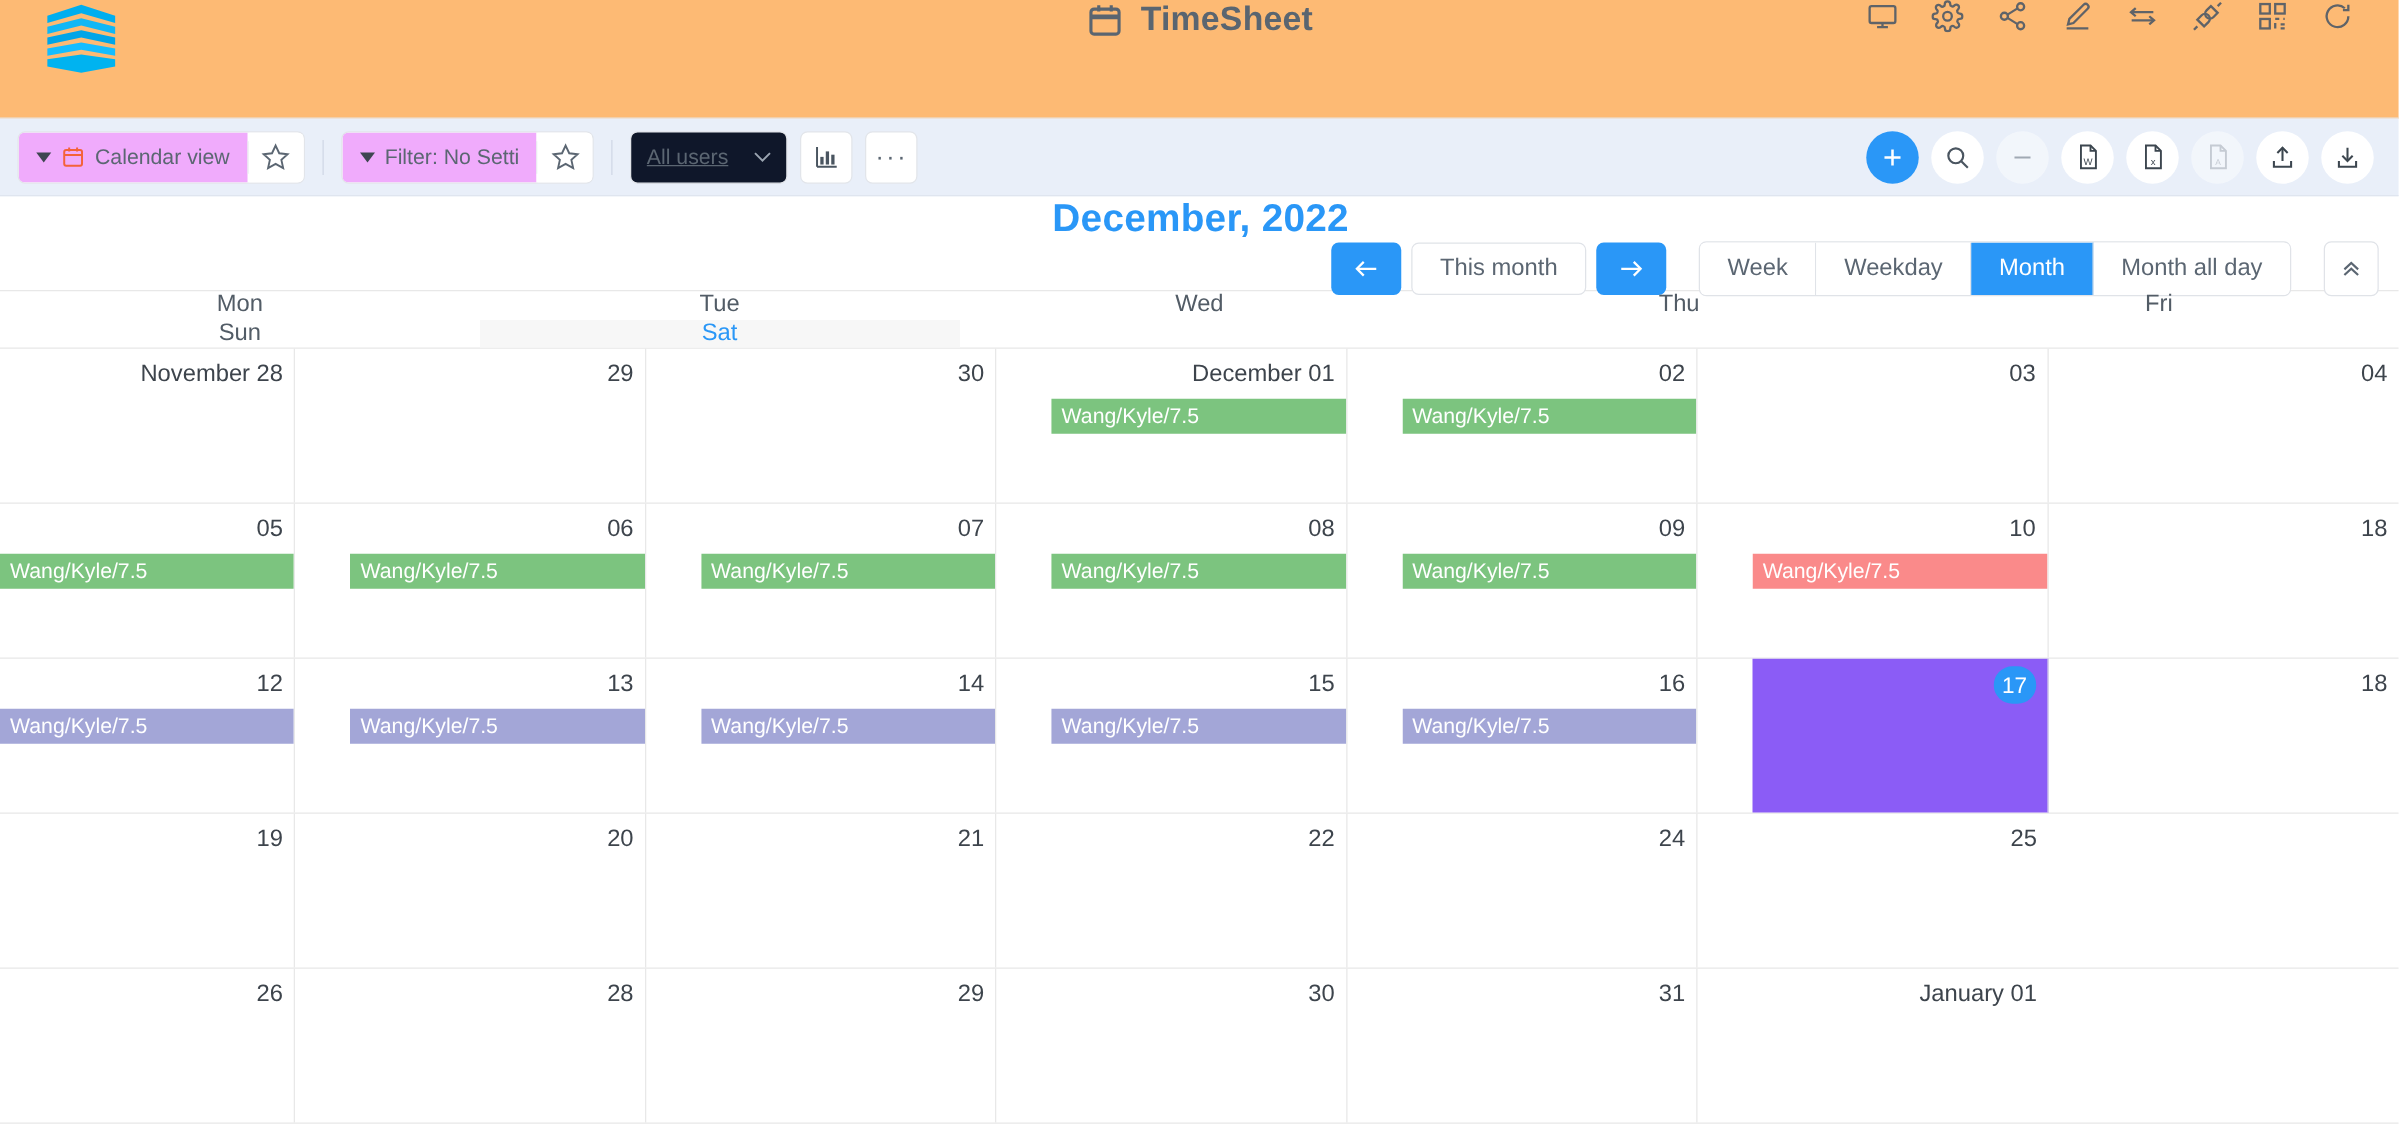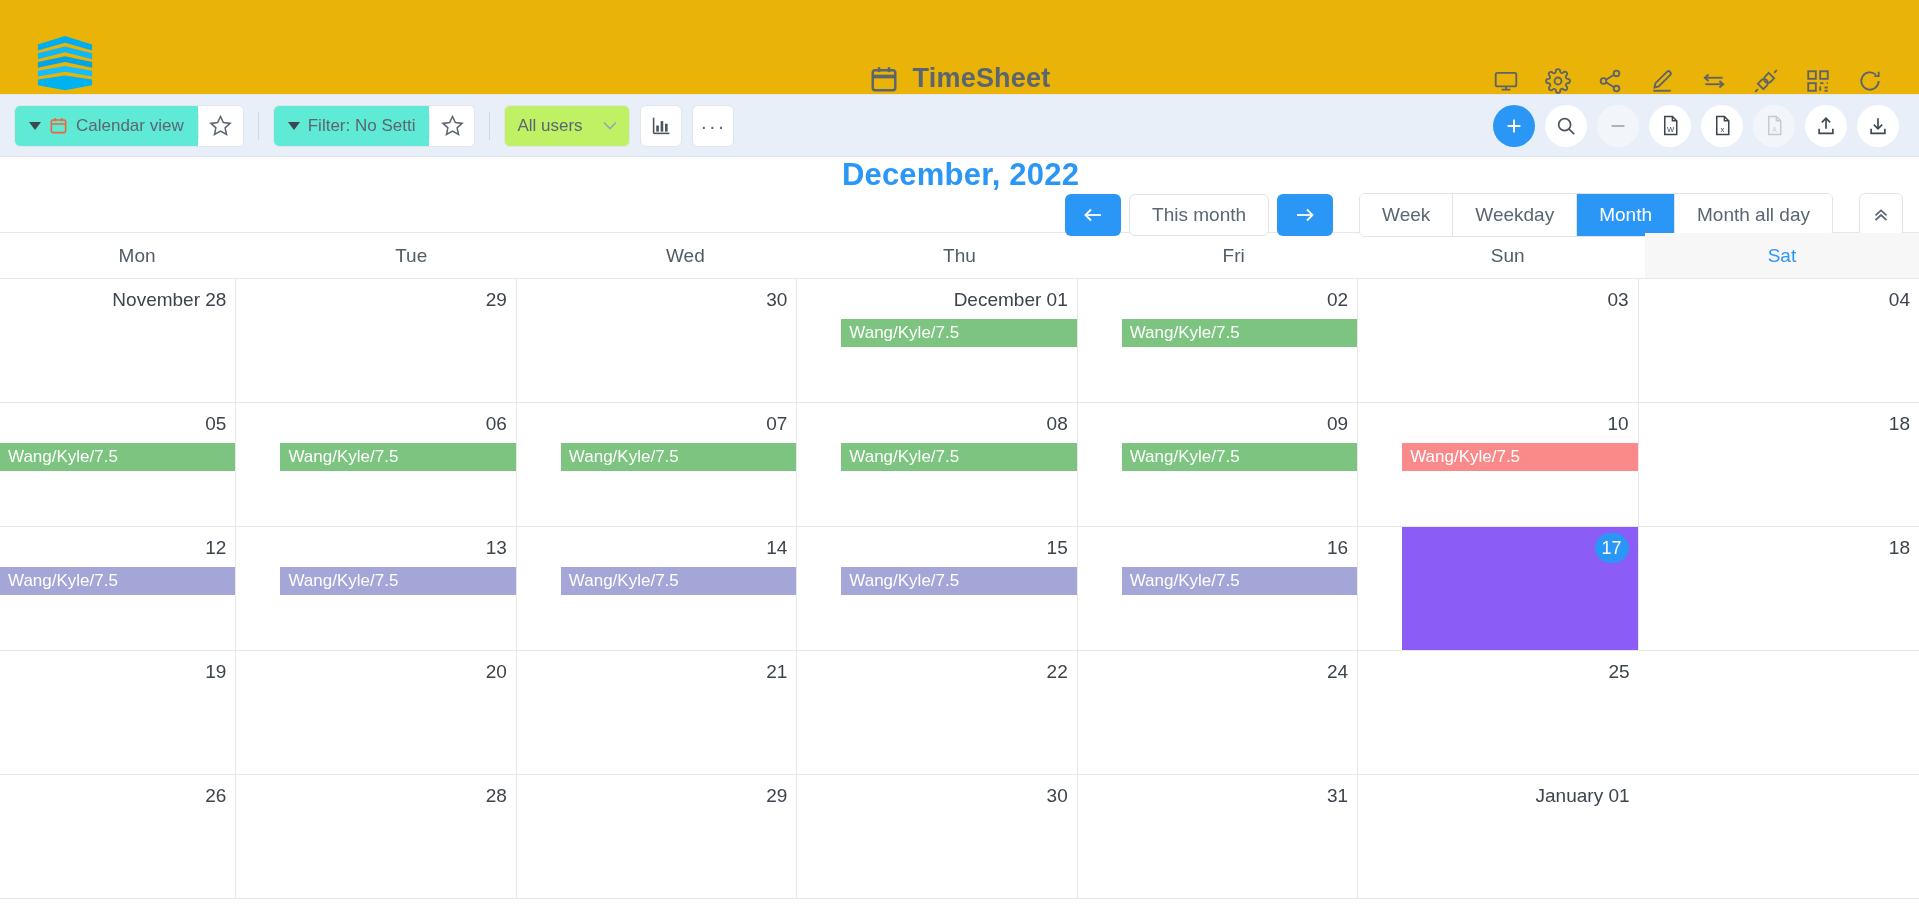--- a/index.html
+++ b/index.html
@@ -6,24 +6,24 @@
   html, body {
     width: 1919px; height: 913px;
     font-family: "Liberation Sans", sans-serif;
     background: #ffffff;
     overflow: hidden;
   }
 
   
   .header {
     height: 95px;
-    background: #eab308;
+    background: #fdba74;
     border-bottom: 1px solid #e6e6e6;
     display: flex;
-    align-items: flex-end;
+    align-items: flex-start;
     position: relative;
   }
   .logo-wrap {
     width: 130px;
     display: flex;
     align-items: center;
     justify-content: center;
     flex: 0 0 auto;
   }
   .logo {
@@ -75,41 +75,41 @@
     overflow: hidden;
   }
   .tb-btn {
     display: flex; align-items: center; gap: 8px;
     height: 100%;
     padding: 0 14px;
     font-size: 17px;
     color: #5b6672;
     cursor: pointer;
     white-space: nowrap;
-    background: #5eead4;
+    background: #f0abfc;
   }
   .tb-sep { width: 1px; height: 26px; background: #e6e9ee; }
   .star {
     width: 44px; height: 100%;
     display:flex; align-items:center; justify-content:center;
     cursor:pointer; background:#fff;
   }
   .caret-down {
     width: 0; height: 0;
     border-left: 6px solid transparent;
     border-right: 6px solid transparent;
     border-top: 8px solid #3e4651;
   }
   .cal-red-icon { width: 19px; height: 19px; display:block; }
   .tb-divider { width: 1px; height: 28px; background: #cfd8e6; margin: 0 14px; }
   .tb-select {
     display:flex; align-items:center; justify-content:space-between;
     width: 126px; height: 42px;
-    background:#bef264; border:1px solid #e2e5ea; border-radius:6px;
-    padding: 0 12px; font-size:17px; color:#5b6672; cursor:pointer;
+    background:#0f172a; border:1px solid #e2e5ea; border-radius:6px;
+    padding: 0 12px; font-size:17px; color:#5b6672; cursor:pointer;text-decoration:underline;
   }
   .chev-v { width:14px; height:9px; }
   .tb-icon-btn {
     width: 42px; height: 42px;
     background:#fff; border:1px solid #e2e5ea; border-radius:6px;
     display:flex; align-items:center; justify-content:center;
     margin-left: 10px; cursor:pointer;
   }
   .tb-right {
     margin-left:auto; display:flex; align-items:center; gap: 10px;
@@ -164,21 +164,21 @@
   .seg-item:last-child { border-right:none; }
   .seg-item.active { background:#2a97f7; color:#fff; }
   .collapse-btn {
     width:44px;height:44px;border:1px solid #e0e3e8;border-radius:6px;
     background:#fff;display:flex;align-items:center;justify-content:center;cursor:pointer;
   }
 
   
   .dow-row {
     display: grid;
-    grid-template-columns: repeat(7, 1fr);
+    grid-template-columns: repeat(5, 1fr);
     height: 47px;
     border-top: 1px solid #e8e8e8;
     border-bottom: 1px solid #e8e8e8;
   }
   .dow {
     display:flex; align-items:center; justify-content:center;
     font-size: 19px; color: #525c66;
   }
   .dow.today-col { background:#f7f7f7; color:#2a97f7; }
   .weeks { display:flex; flex-direction:column; }

